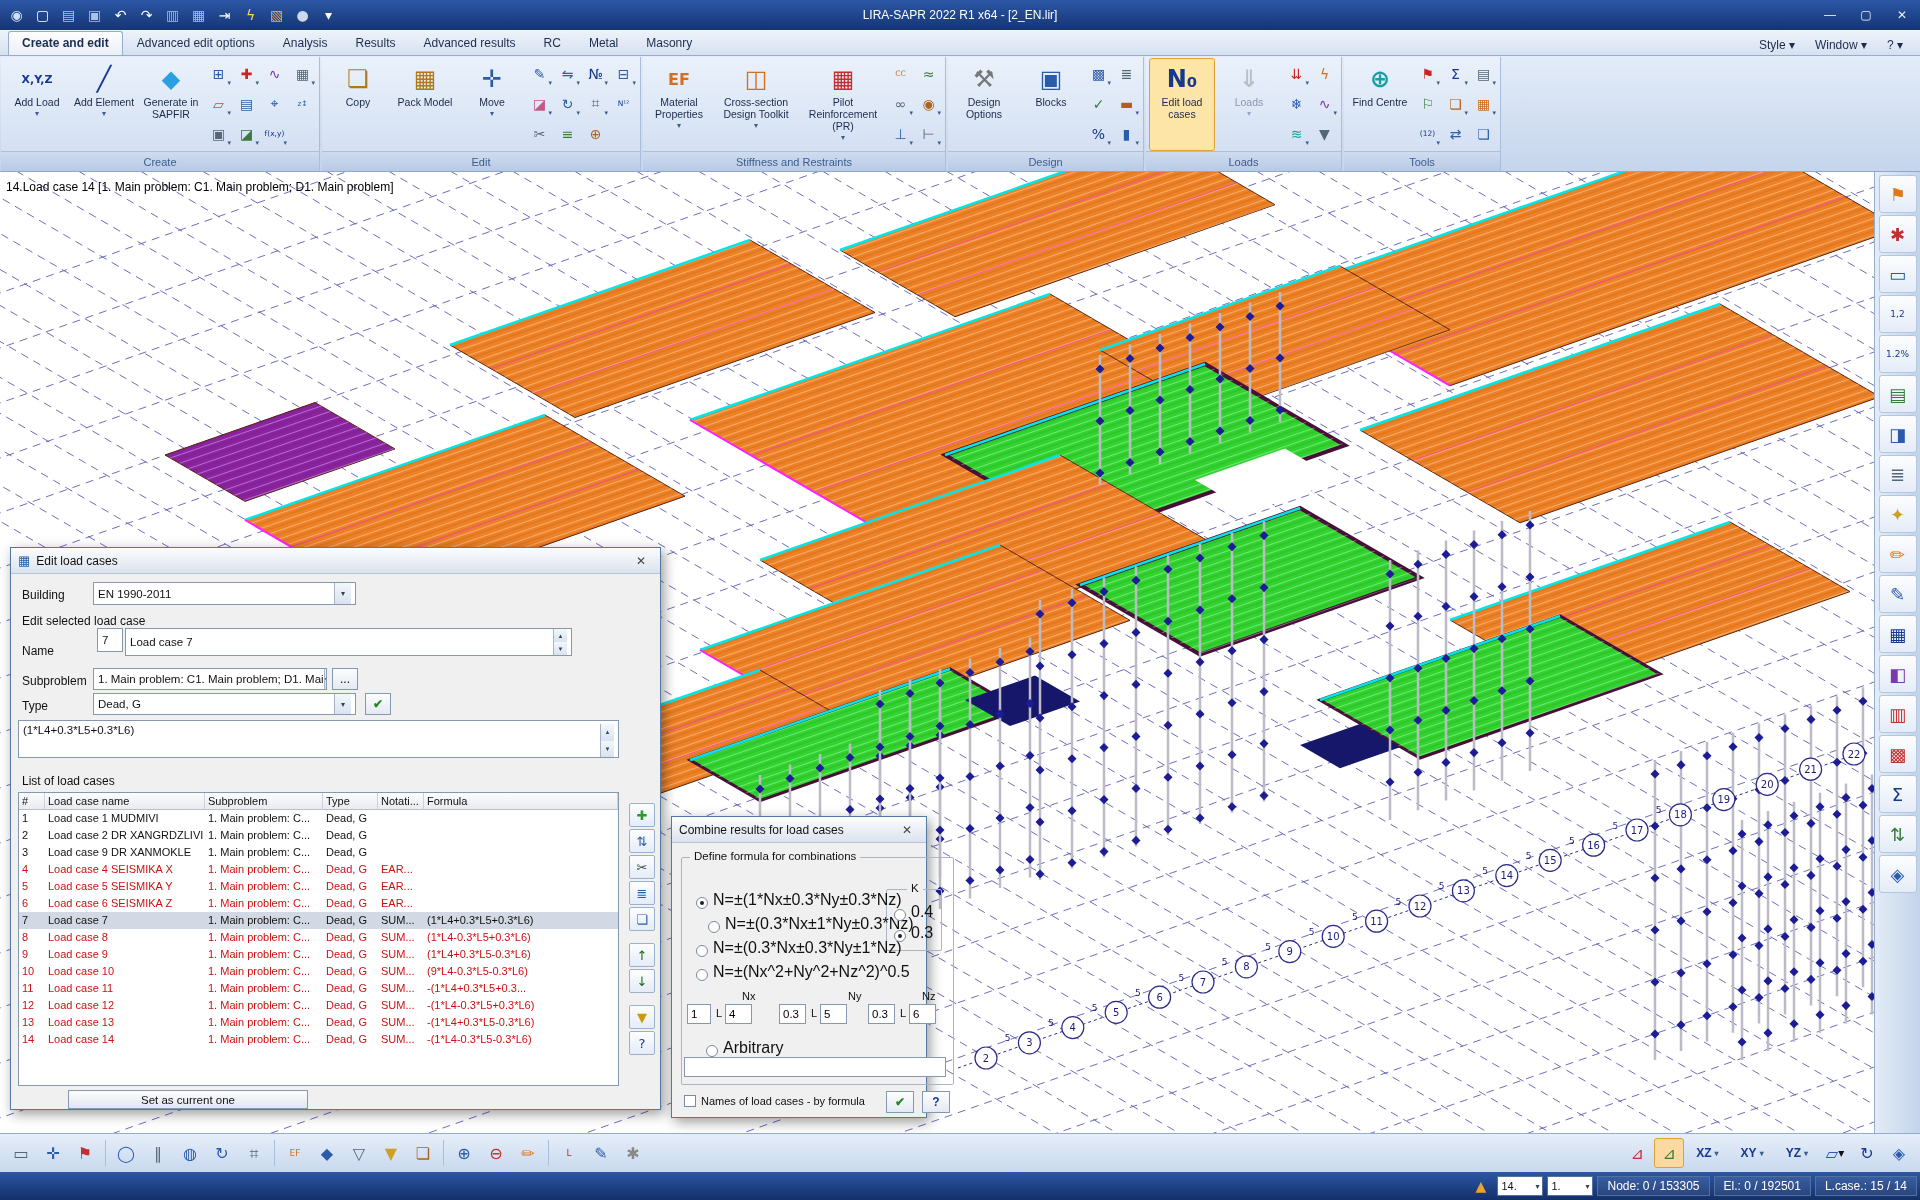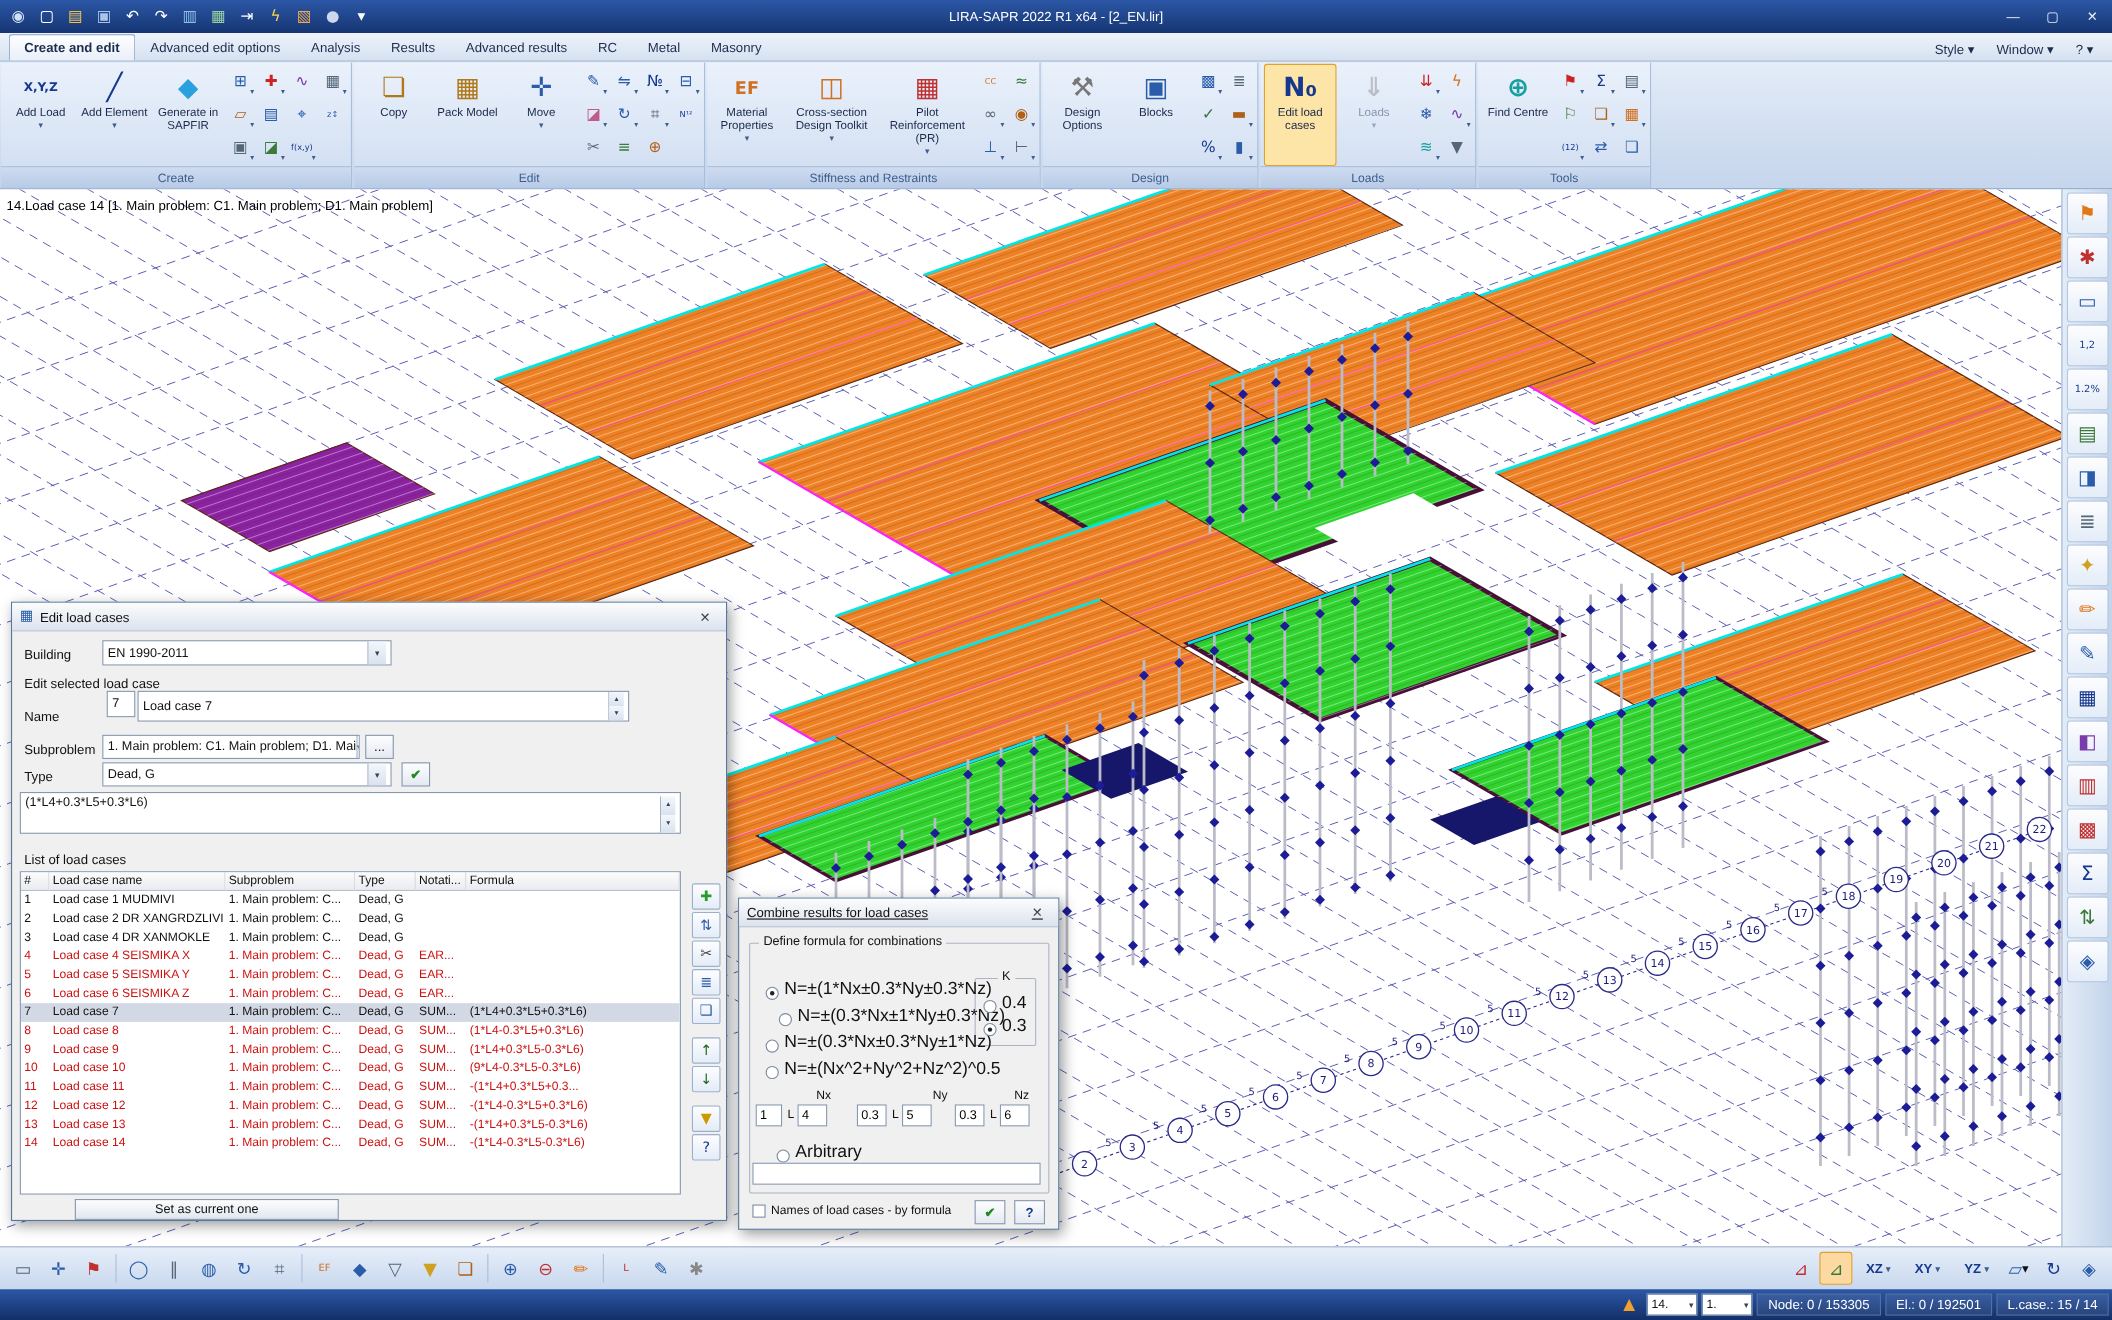--- a/index.html
+++ b/index.html
@@ -79,21 +79,21 @@
 .sb-left{margin-left:auto;display:flex;align-items:center;gap:4px;}
 .sb-combo{min-width:46px;height:20px;background:#fff;color:#111;border:1px solid #51719f;display:flex;
   align-items:center;padding:0 3px;font-size:11px;}
 .sb-combo .arr{margin-left:auto;font-size:8px;color:#345;}
 .sseg{border:1px solid #51719f;background:rgba(255,255,255,.08);padding:2px 9px;margin-left:4px;white-space:nowrap;}
 
 
 .dlg{position:absolute;background:#f0f0f0;border:1px solid #54789f;box-shadow:3px 4px 12px rgba(0,0,0,.4);
   font-size:12px;color:#111;}
 .dlg-edit{left:10px;top:547px;width:651px;height:563px;z-index:20;}
-.dlg-combine{left:671px;top:816px;width:292px;height:302px;z-index:21;text-decoration:underline;}
+.dlg-combine{left:671px;top:816px;width:256px;height:302px;z-index:21;}
 .dlg-title{height:26px;background:linear-gradient(#fbfcfd,#dce3ee);border-bottom:1px solid #b6c2d6;
   display:flex;align-items:center;padding:0 7px;gap:6px;font-size:12px;}
 .dlg-ico{font-size:13px;color:#2a5caa;font-family:"DejaVu Sans",sans-serif;}
 .dlg-close{margin-left:auto;width:24px;height:20px;display:flex;align-items:center;justify-content:center;
   font-size:12px;color:#444;border-radius:2px;}
 .lbl{position:absolute;font-size:12px;color:#111;}
 .field,.combo{position:absolute;background:#fff;border:1px solid #8698b0;display:flex;align-items:center;
   font-size:11.5px;padding:0 4px;overflow:hidden;white-space:nowrap;}
 .combo .carr{margin-left:auto;width:17px;align-self:stretch;background:linear-gradient(#f3f7fb,#d9e2ef);
   border-left:1px solid #a6b4c8;display:flex;align-items:center;justify-content:center;font-size:8px;color:#345;}
@@ -1241,21 +1241,21 @@
           <div class="lc-row">
             <div class="lc-c">2</div>
             <div class="lc-c">Load case  2 DR XANGRDZLIVI</div>
             <div class="lc-c">1. Main problem: C...</div>
             <div class="lc-c">Dead, G</div>
             <div class="lc-c"></div>
             <div class="lc-c"></div>
           </div>
           <div class="lc-row">
             <div class="lc-c">3</div>
-            <div class="lc-c">Load case  4 DR XANMOKLE</div>
+            <div class="lc-c">Load case  9 DR XANMOKLE</div>
             <div class="lc-c">1. Main problem: C...</div>
             <div class="lc-c">Dead, G</div>
             <div class="lc-c"></div>
             <div class="lc-c"></div>
           </div>
           <div class="lc-row red">
             <div class="lc-c">4</div>
             <div class="lc-c">Load case  4 SEISMIKA X</div>
             <div class="lc-c">1. Main problem: C...</div>
             <div class="lc-c">Dead, G</div>

